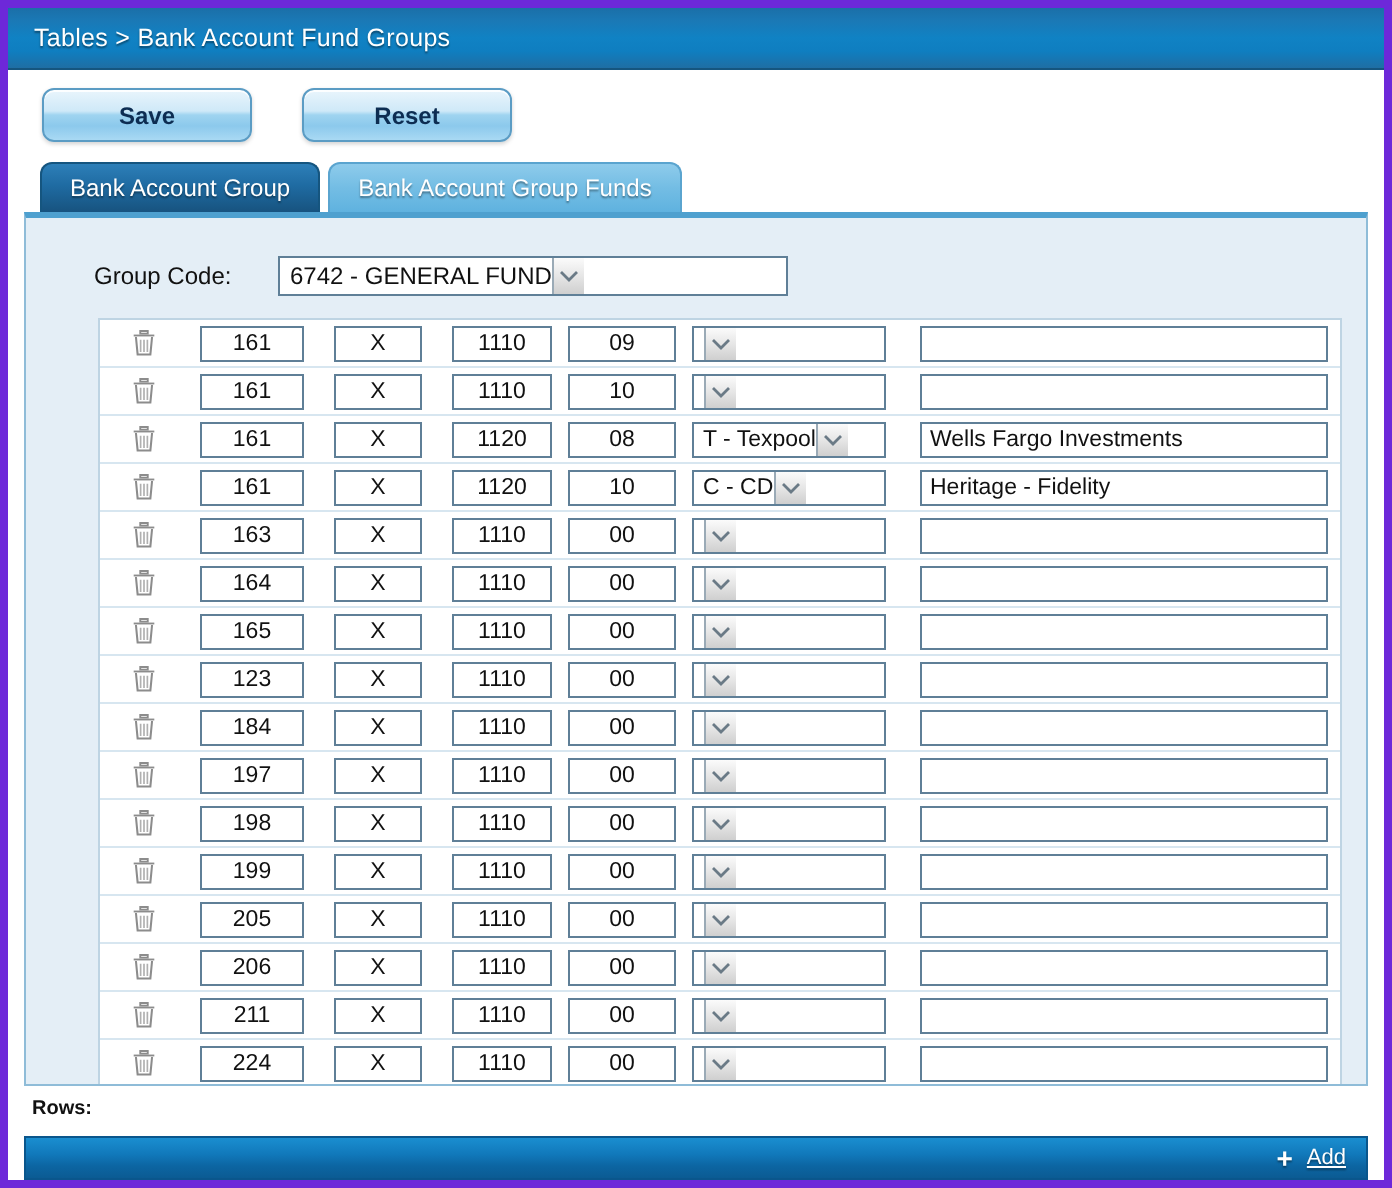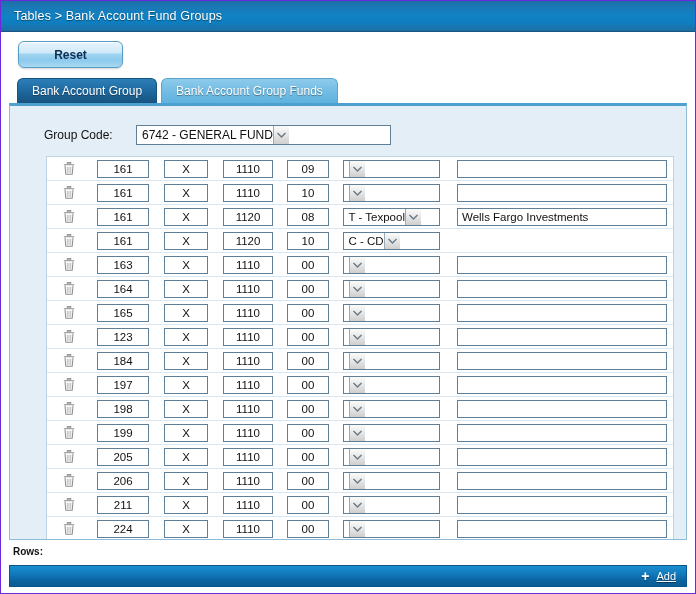--- a/index.html
+++ b/index.html
@@ -12,21 +12,21 @@
     font-size: 12px;
     color: #1a1a1a;
     -webkit-font-smoothing: antialiased;
   }
 
   #app {
     position: relative;
     width: 696px;
     height: 594px;
     box-sizing: border-box;
-    border: 1px solid #6d28d9;
+    border: 4px solid #6d28d9;
     background: #ffffff;
     overflow: hidden;
   }
 
   
   .titlebar {
     height: 31px;
     box-sizing: border-box;
     background: linear-gradient(to bottom, #1b6fa8 0%, #1a79b6 22%, #1082c4 50%, #0f7ec0 72%, #1f6ea4 100%);
     border-bottom: 1px solid #15557f;
@@ -193,21 +193,21 @@
     font-size: 11.5px;
     color: #111;
     display: flex;
     align-items: center;
     justify-content: center;
     cursor: text;
   }
   .txt.w-fund { width: 52px; }
   .txt.w-x    { width: 44px; }
   .txt.w-acct { width: 50px; }
-  .txt.w-sub  { width: 42px; }
+  .txt.w-sub  { width: 54px; }
   .txt.w-desc {
     width: 100%;
     justify-content: flex-start;
     padding-left: 4px;
   }
   .sel-type {
     width: 97px;
     height: 18px;
   }
   .sel-type .sel-text { font-size: 11.5px; }
@@ -259,20 +259,21 @@
 </head>
 <body>
 
 <div id="app">
 
   <div class="titlebar">
     <span class="titlebar-text">Tables &gt; Bank Account Fund Groups</span>
   </div>
 
   <div class="buttonbar">
+    <div class="btn">Save</div>
     <div class="btn">Reset</div>
   </div>
 
   <div class="tabstrip">
     <div class="tab active">
       <span>Bank Account Group</span>
     </div>
     <div class="tab inactive">
       <span>Bank Account Group Funds</span>
     </div>
@@ -422,20 +423,23 @@
           <div class="cell c-type">
             <div class="select-box sel-type">
               <span class="sel-text">C - CD</span>
               <span class="select-arrow">
                 <svg width="9" height="6" viewBox="0 0 9 6">
                   <path d="M0.5 1 L4.5 5 L8.5 1" fill="none" stroke="#6a7a86" stroke-width="1.4"></path>
                 </svg>
               </span>
             </div>
           </div>
+          <div class="cell c-desc">
+            <div class="txt w-desc">Heritage - Fidelity</div>
+          </div>
         </div>
         <div class="grid-row">
           <div class="cell c-del">
             <svg class="trash" viewBox="0 0 14 16">
               <path d="M1.5 3.5 h11 v1 h-11 z" fill="#8c8c8c"></path>
               <path d="M5 1.6 h4 v1.4 h-4 z" fill="none" stroke="#8c8c8c" stroke-width="1"></path>
               <path d="M2.7 4.8 l0.9 9.3 h6.8 l0.9 -9.3" fill="none" stroke="#8c8c8c" stroke-width="1.1"></path>
               <path d="M5.2 6.2 v6.6 M7 6.2 v6.6 M8.8 6.2 v6.6" stroke="#b0b0b0" stroke-width="0.9"></path>
             </svg>
           </div>

